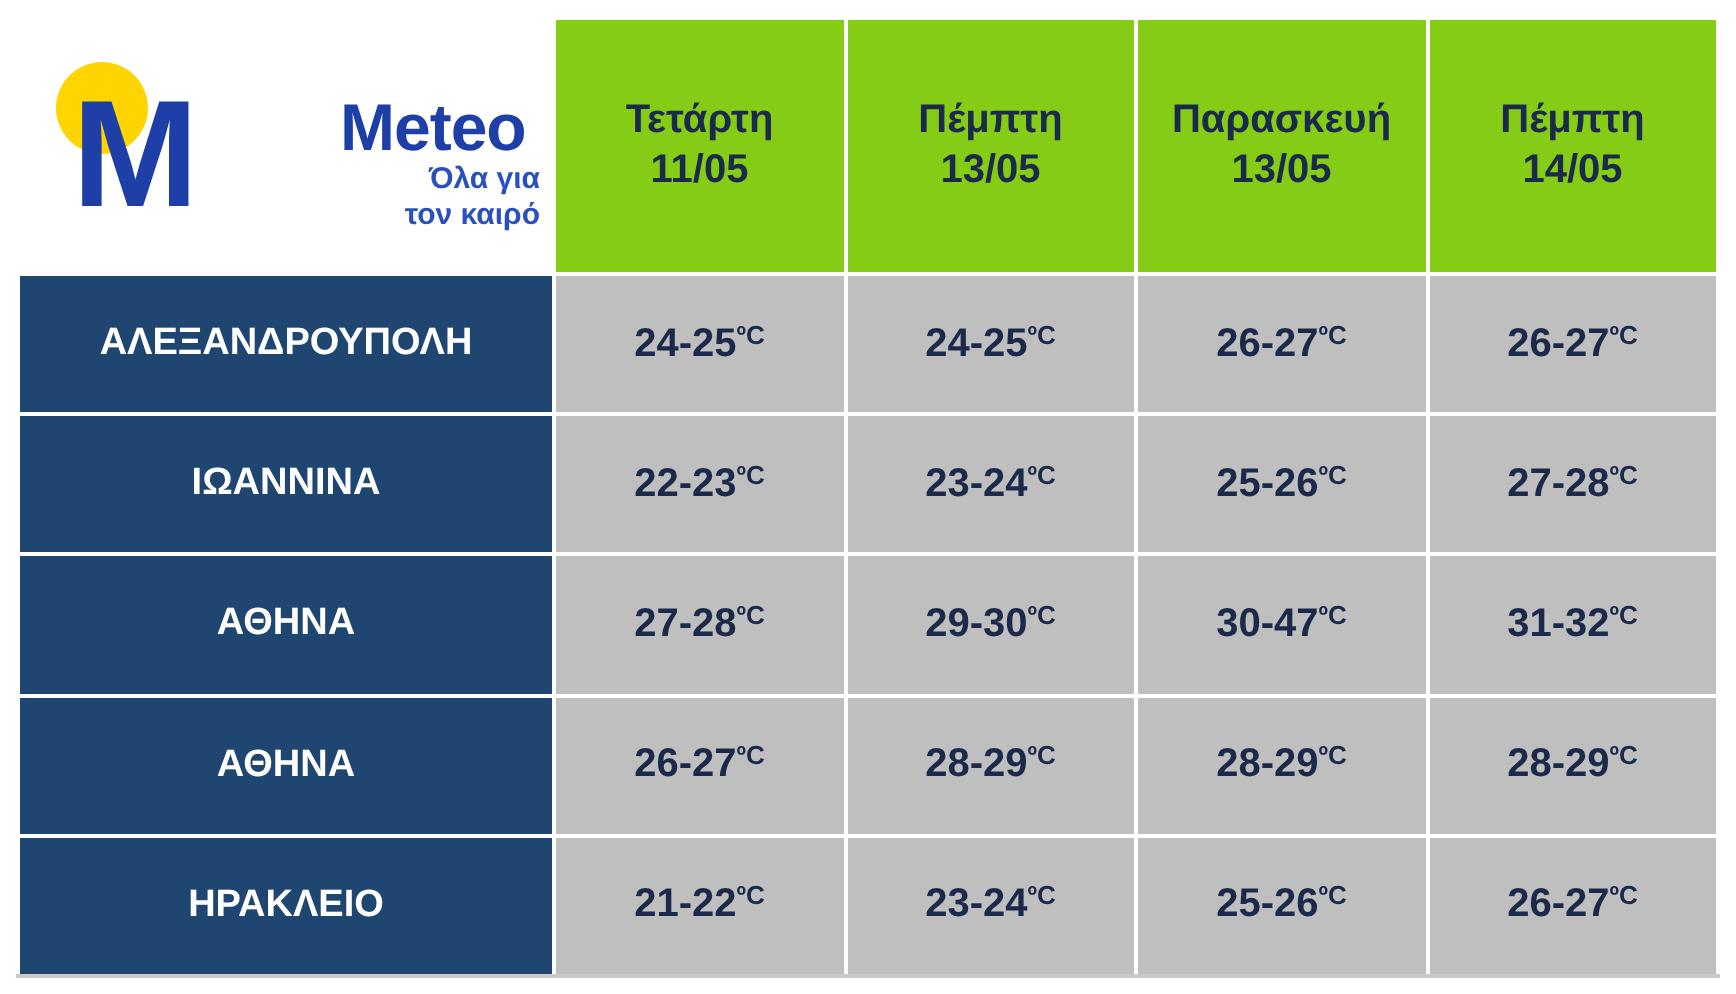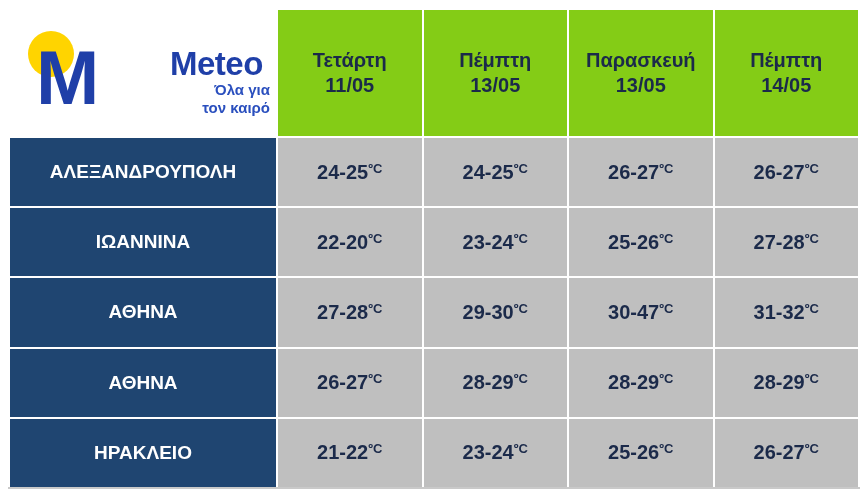--- a/index.html
+++ b/index.html
@@ -181,21 +181,21 @@
         <td class="city">ΑΛΕΞΑΝΔΡΟΥΠΟΛΗ</td>
         <td class="temp"><span>24-25</span><span class="unit">ºC</span></td>
         <td class="temp"><span>24-25</span><span class="unit">ºC</span></td>
         <td class="temp"><span>26-27</span><span class="unit">ºC</span></td>
         <td class="temp last-col"><span>26-27</span><span class="unit">ºC</span></td>
       </tr>
 
 
       <tr>
         <td class="city">ΙΩΑΝΝΙΝΑ</td>
-        <td class="temp"><span>22-20</span><span class="unit">ºC</span></td>
+        <td class="temp"><span>22-23</span><span class="unit">ºC</span></td>
         <td class="temp"><span>23-24</span><span class="unit">ºC</span></td>
         <td class="temp"><span>25-26</span><span class="unit">ºC</span></td>
         <td class="temp last-col"><span>27-28</span><span class="unit">ºC</span></td>
       </tr>
 
       <tr>
         <td class="city">ΑΘΗΝΑ</td>
         <td class="temp"><span>27-28</span><span class="unit">ºC</span></td>
         <td class="temp"><span>29-30</span><span class="unit">ºC</span></td>
         <td class="temp"><span>30-47</span><span class="unit">ºC</span></td>

